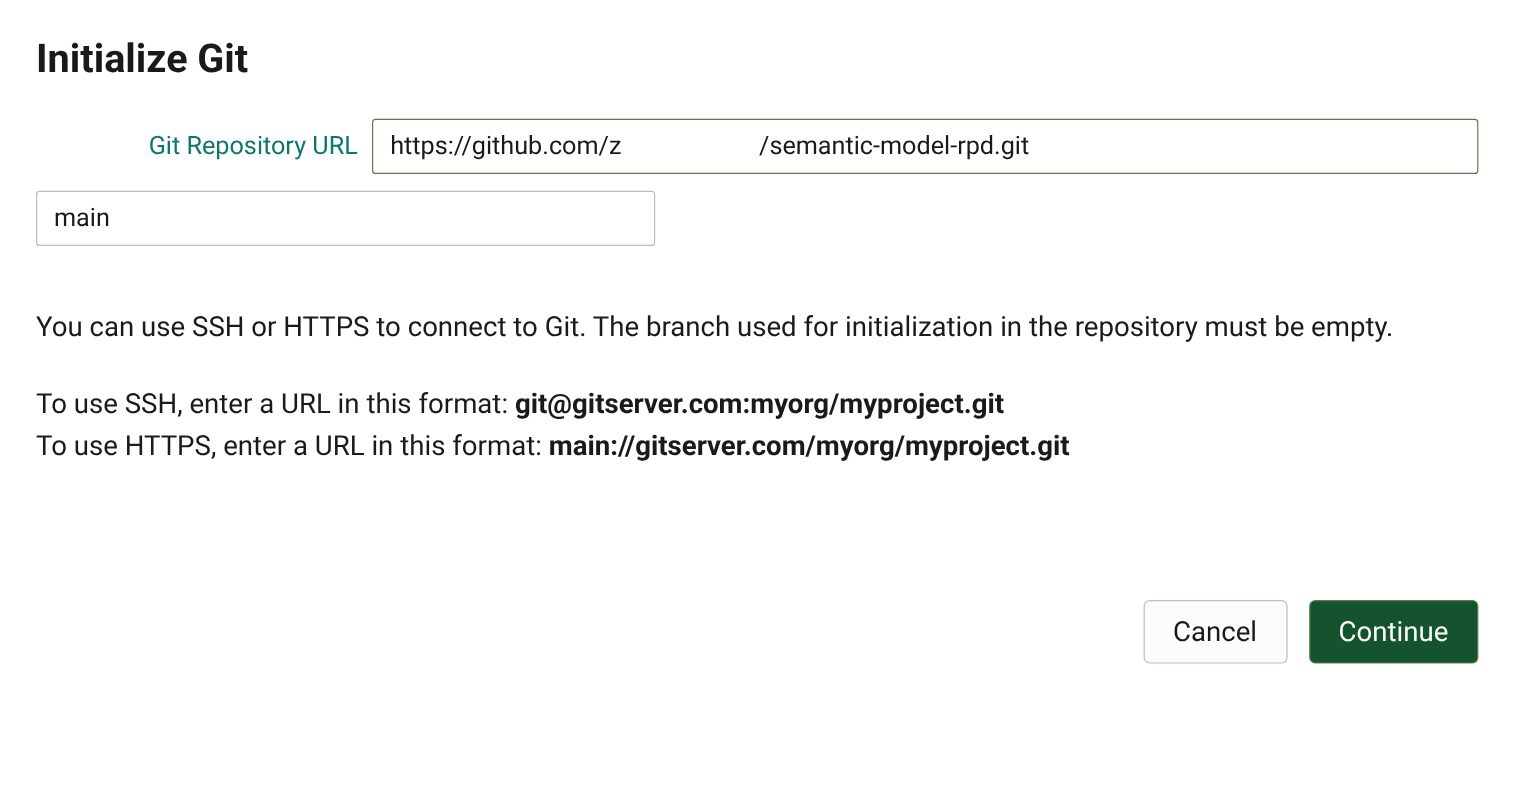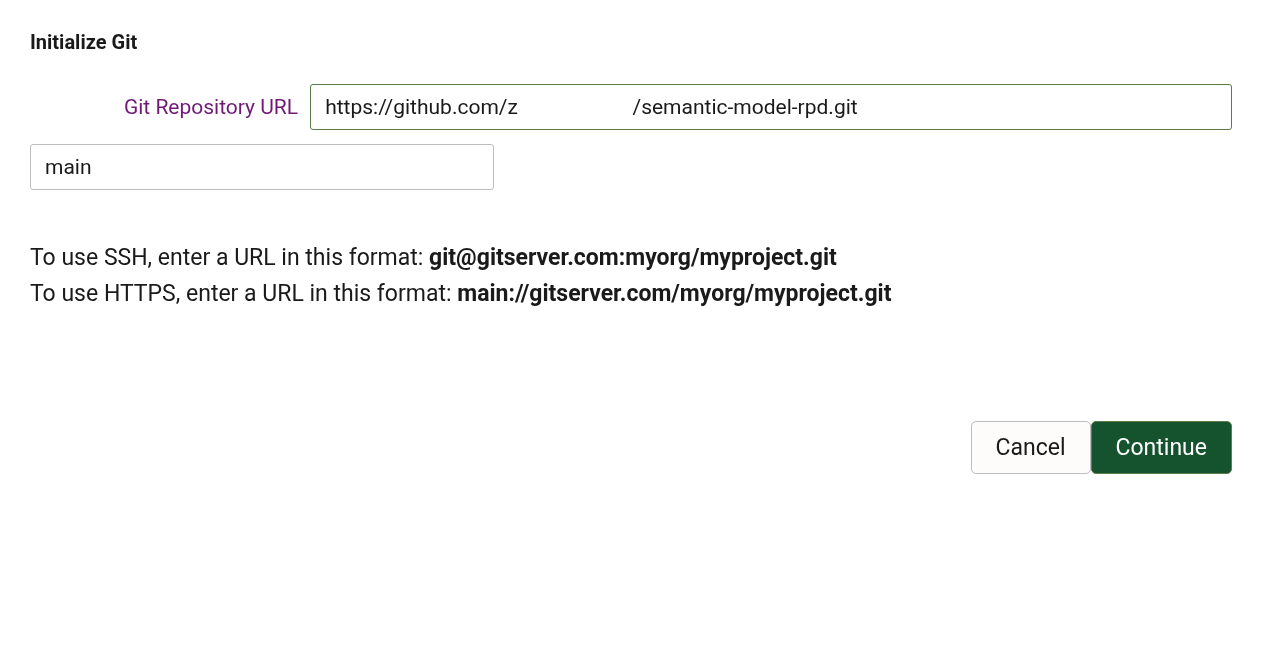--- a/index.html
+++ b/index.html
@@ -8,73 +8,73 @@
       padding: 0;
     }
     body {
       font-family: -apple-system, BlinkMacSystemFont, "Segoe UI", Roboto, Helvetica, Arial, sans-serif;
       background: #ffffff;
       padding: 30px;
       color: #1a1a1a;
       width: 1262px;
     }
     .page-title {
-      font-size: 20px;
+      font-size: 33px;
       font-weight: 700;
       color: #1a1a1a;
       margin-bottom: 30px;
     }
     .form-row {
       display: flex;
       align-items: center;
       margin-bottom: 14px;
     }
     .form-label {
       width: 300px;
       text-align: right;
       padding-right: 12px;
       font-size: 21px;
-      color: #701a75;
+      color: #0f766e;
     }
     .form-input {
       font-size: 21px;
       padding: 10px 14px;
       border: 1.5px solid #bdbdbd;
       border-radius: 3px;
       color: #1a1a1a;
       font-family: inherit;
       outline: none;
     }
     .form-input-url {
       width: 988px;
       border-color: #5a7a4a;
     }
     .form-input-branch {
-      width: 464px;
+      width: 516px;
     }
     .help-text {
       font-size: 23px;
       line-height: 1.55;
       color: #1a1a1a;
       margin-top: 50px;
       margin-bottom: 20px;
     }
     .help-text b {
       font-weight: 700;
     }
     .help-paragraph {
       margin-bottom: 0;
     }
     .help-paragraph + .help-paragraph {
       margin-top: 28px;
-      font-family: Liberation Mono, monospace;
     }
     .button-row {
       display: flex;
       justify-content: flex-end;
+      gap: 18px;
       margin-top: 110px;
     }
     .btn {
       font-size: 23px;
       padding: 12px 24px;
       border-radius: 5px;
       cursor: pointer;
       font-family: inherit;
       border: 1.5px solid transparent;
     }
@@ -97,20 +97,21 @@
 <div class="form-row">
   <label class="form-label">Git Repository URL</label>
   <input type="text" class="form-input form-input-url" value="https://github.com/z                      /semantic-model-rpd.git" style="">
 </div>
 
 <div class="form-row">
   <input type="text" class="form-input form-input-branch" value="main" style="">
 </div>
 
 <div class="help-text">
+  <p class="help-paragraph">You can use SSH or HTTPS to connect to Git. The branch used for initialization in the repository must be empty.</p>
   <p class="help-paragraph">
     <span>To use SSH, enter a URL in this format: </span><b>git@gitserver.com:myorg/myproject.git</b><br>
     <span>To use HTTPS, enter a URL in this format: </span><b>main://gitserver.com/myorg/myproject.git</b>
   </p>
 </div>
 
 <div class="button-row">
   <button class="btn btn-cancel">Cancel</button>
   <button class="btn btn-continue">Continue</button>
 </div>

